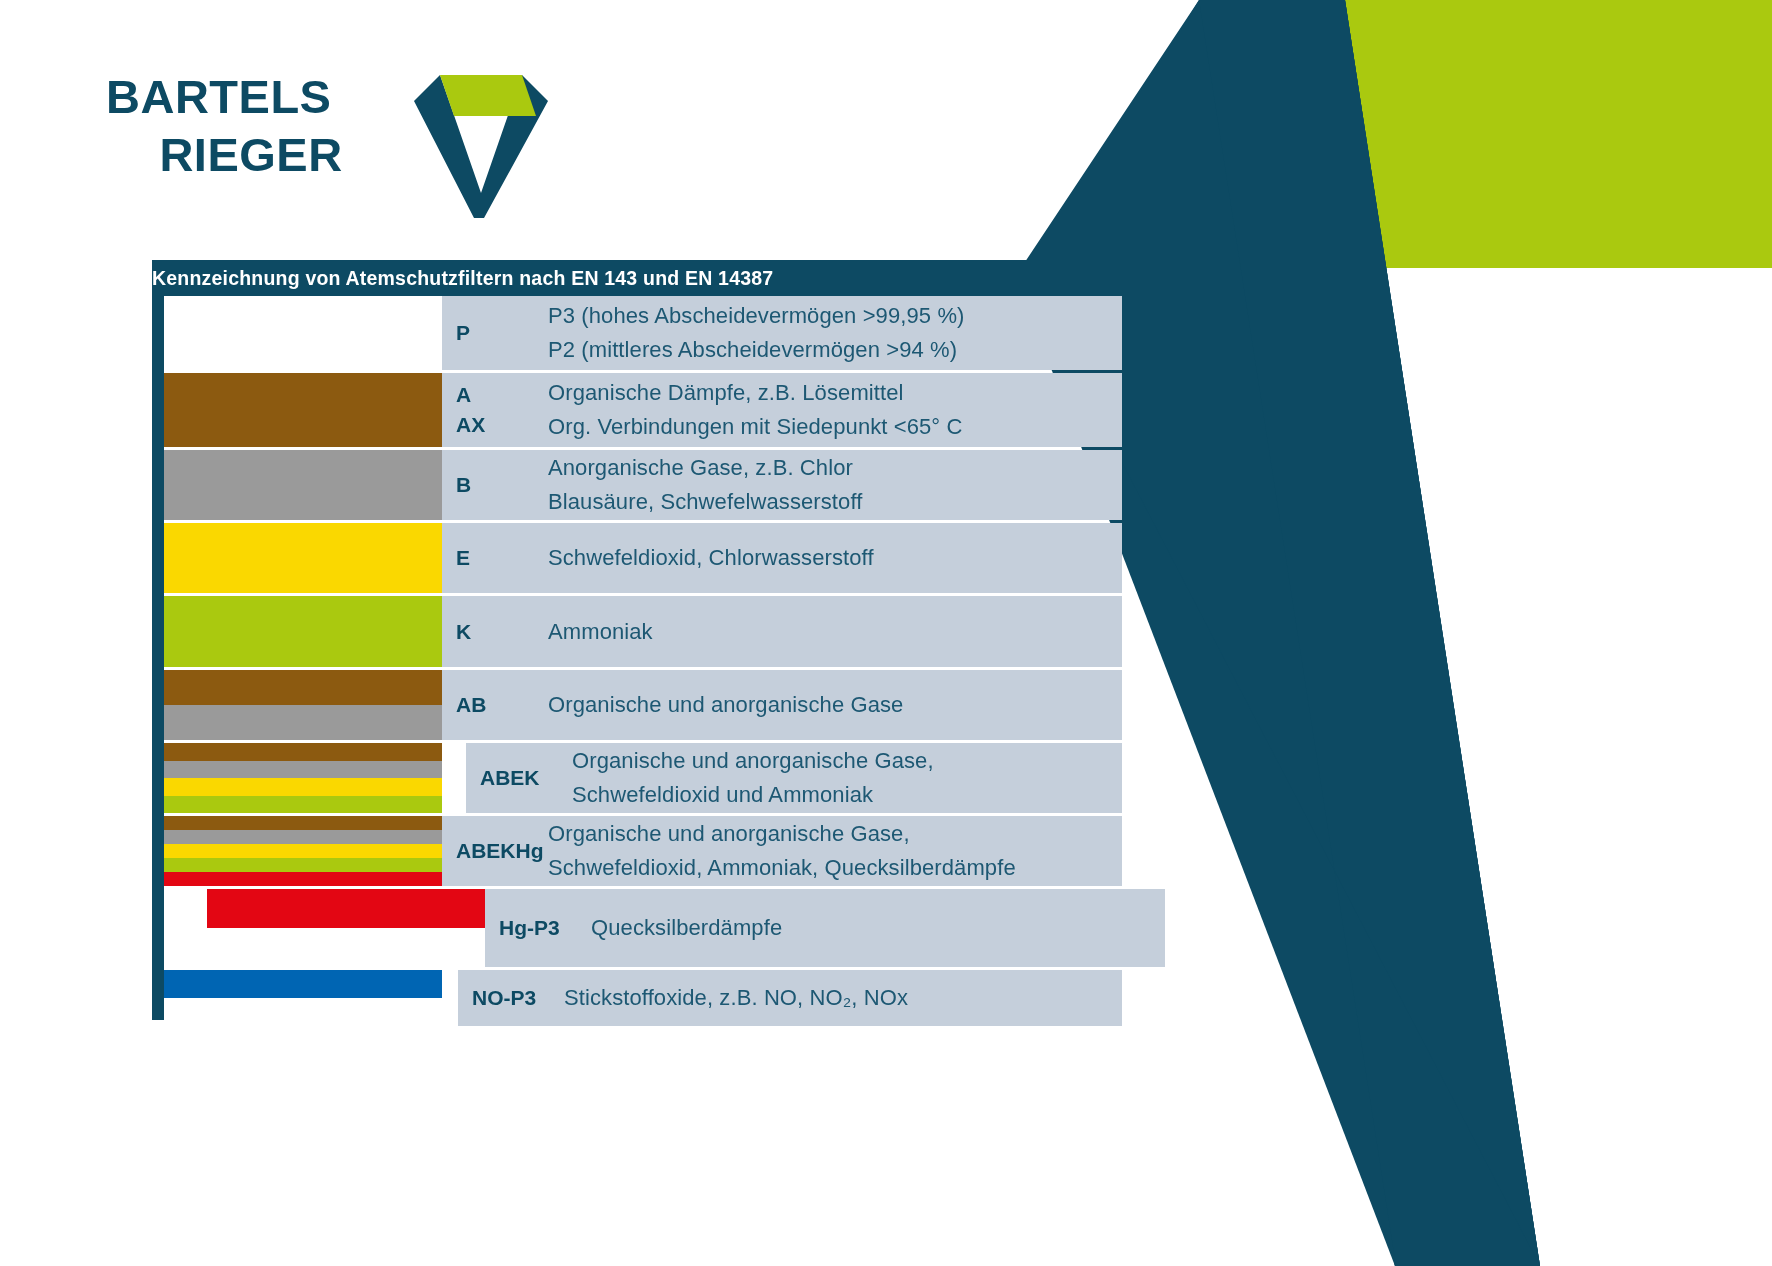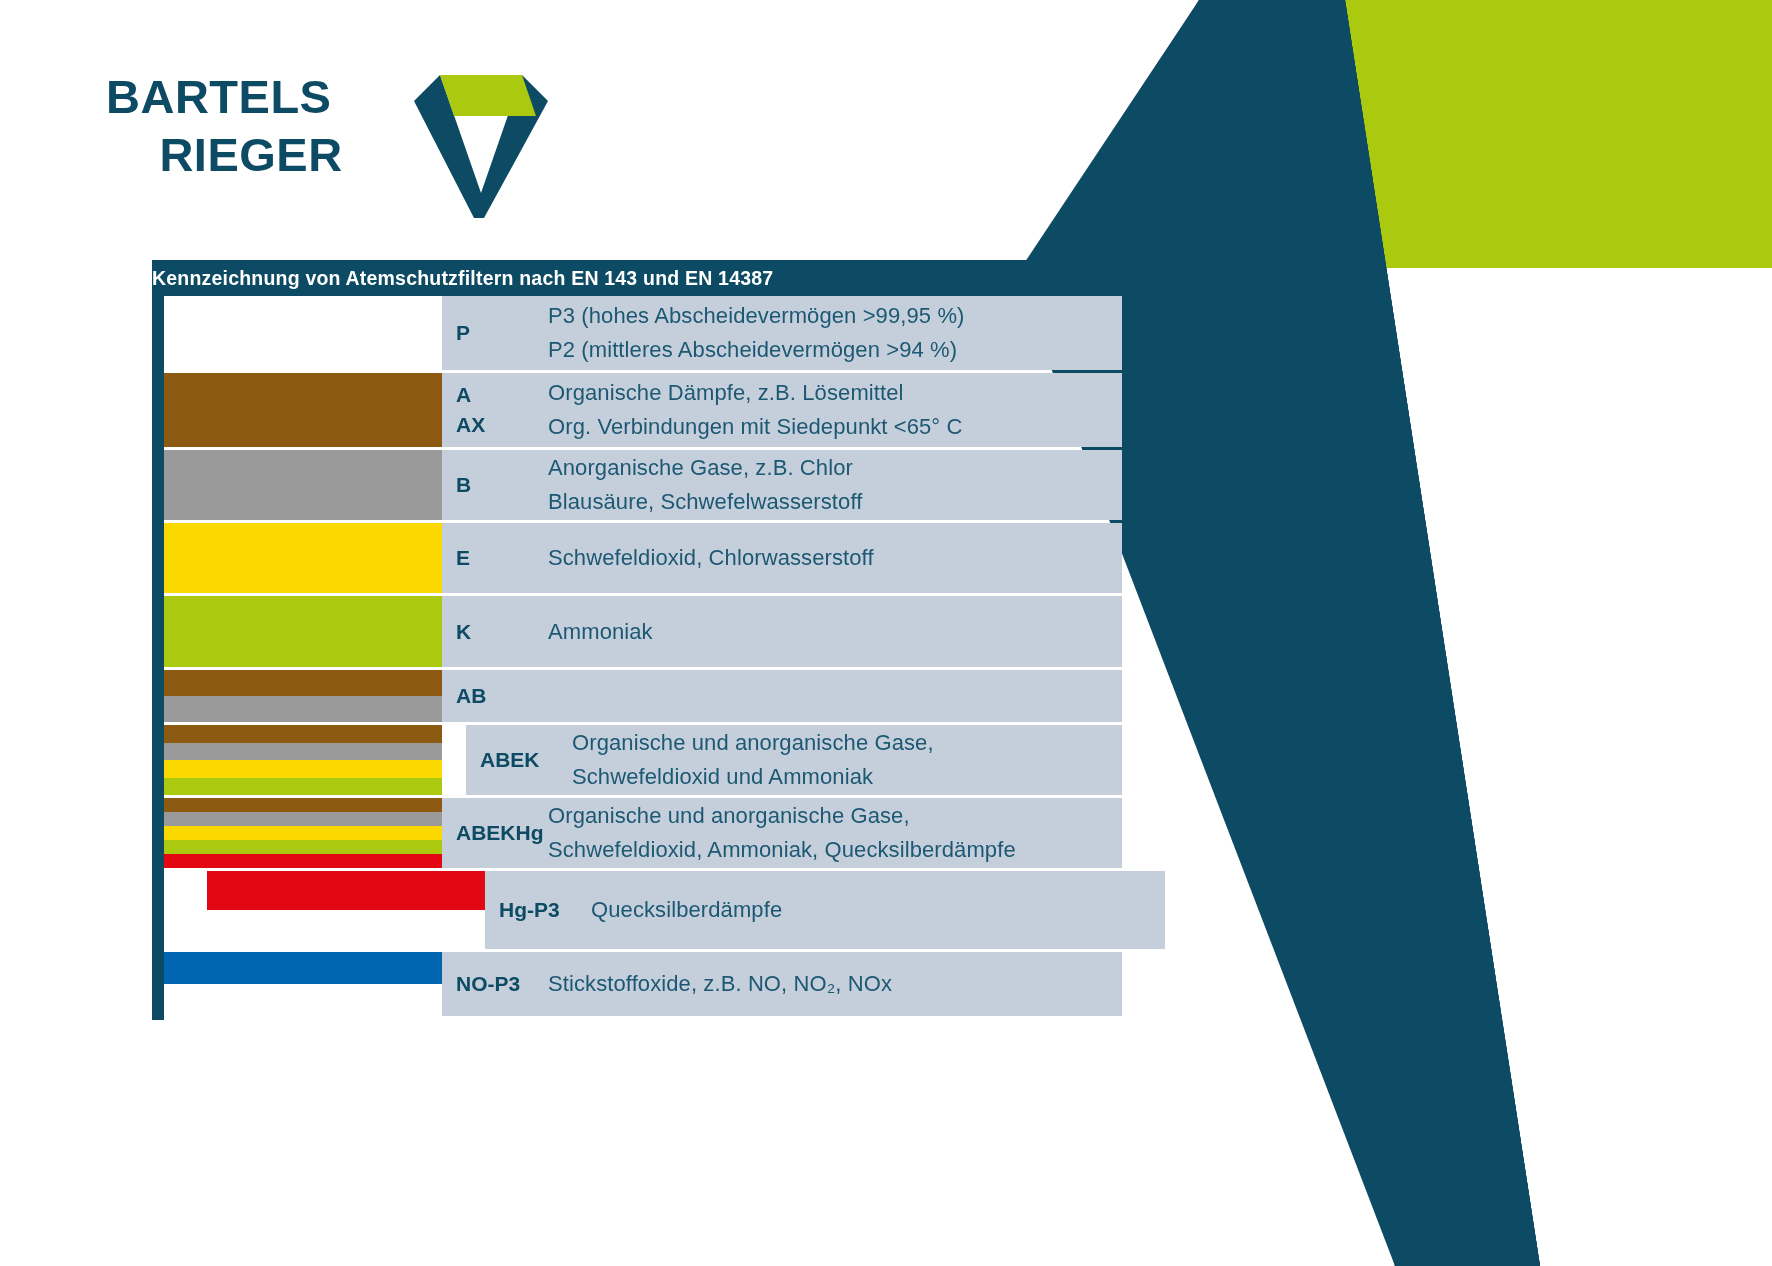--- a/index.html
+++ b/index.html
@@ -162,27 +162,28 @@
       </div>
       <div class="row" style="height: 71px;">
         <div class="swatch-col">
           <div class="swatch" style="background: rgb(170, 201, 15); height: 100%;"></div>
         </div>
         <div class="desc-col">
           <div class="code">K</div>
           <div class="desc">Ammoniak</div>
         </div>
       </div>
-      <div class="row" style="height: 52px;">
+      <div class="row" style="height: 70px;">
         <div class="swatch-col">
           <div class="swatch" style="background: rgb(140, 90, 16); height: 50%;"></div>
           <div class="swatch" style="background: rgb(154, 154, 154); height: 50%;"></div>
         </div>
         <div class="desc-col">
           <div class="code">AB</div>
+          <div class="desc">Organische und anorganische Gase</div>
         </div>
       </div>
       <div class="row" style="height: 70px; gap: 24px;">
         <div class="swatch-col">
           <div class="swatch" style="background: rgb(140, 90, 16); height: 25%;"></div>
           <div class="swatch" style="background: rgb(154, 154, 154); height: 25%;"></div>
           <div class="swatch" style="background: rgb(250, 216, 0); height: 25%;"></div>
           <div class="swatch" style="background: rgb(170, 201, 15); height: 25%;"></div>
         </div>
         <div class="desc-col">
@@ -208,21 +209,21 @@
       <div class="row" style="height: 78px; padding-left: 43px;">
         <div class="swatch-col">
           <div class="swatch" style="background: rgb(227, 6, 19); height: 50%;"></div>
           <div class="swatch" style="background: rgb(255, 255, 255); height: 50%;"></div>
         </div>
         <div class="desc-col">
           <div class="code">Hg-P3</div>
           <div class="desc">Quecksilberdämpfe</div>
         </div>
       </div>
-      <div class="row" style="height: 64px;">
+      <div class="row" style="height: 56px; gap: 16px;">
         <div class="swatch-col">
           <div class="swatch" style="background: rgb(0, 101, 179); height: 50%;"></div>
           <div class="swatch" style="background: rgb(255, 255, 255); height: 50%;"></div>
         </div>
         <div class="desc-col">
           <div class="code">NO-P3</div>
           <div class="desc">Stickstoffoxide, z.B. NO, NO₂, NOx</div>
         </div>
       </div>
     </div>

